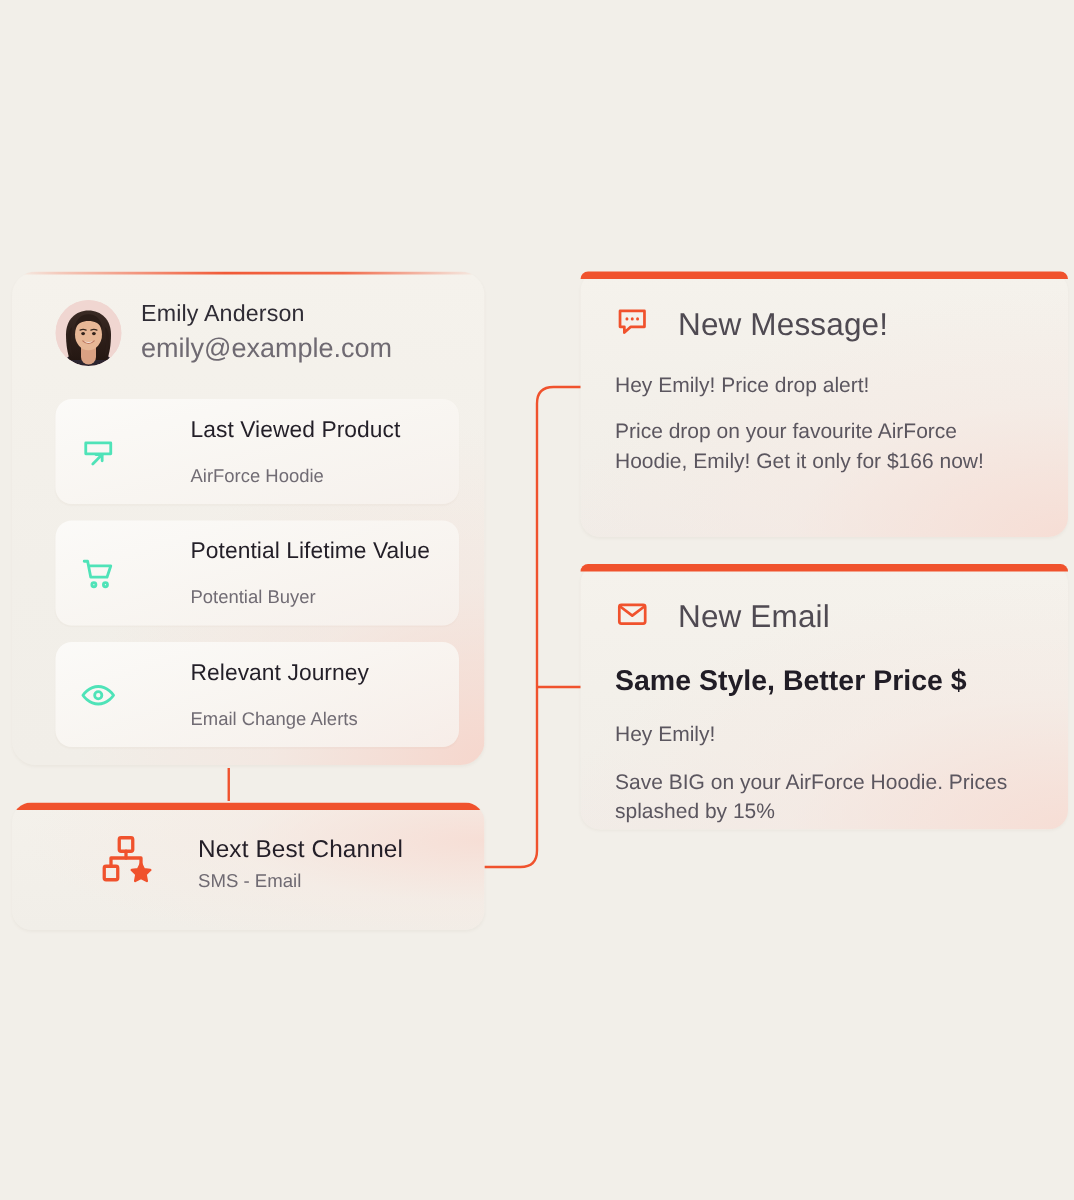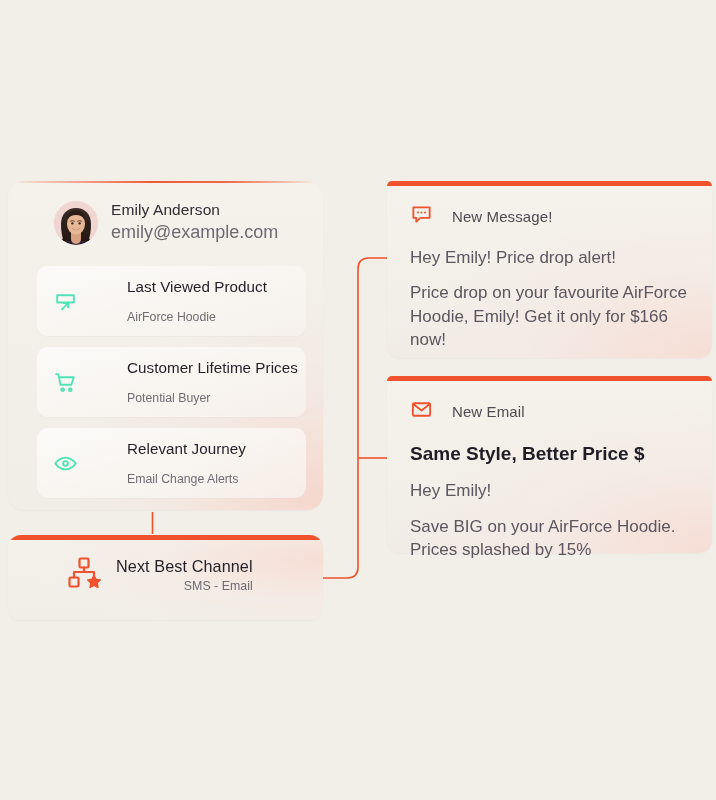--- a/index.html
+++ b/index.html
@@ -57,24 +57,24 @@
         rgba(240,82,45,0) 0%,
         rgba(240,82,45,0.25) 10%,
         rgba(240,82,45,0.95) 45%,
         rgba(240,82,45,0.85) 70%,
         rgba(240,82,45,0.18) 93%,
         rgba(240,82,45,0) 100%);
   }
 
   .profile-head {
     position: absolute;
-    left: 46px;
+    left: 29px;
     top: 19px;
     display: flex;
-    align-items: flex-end;
+    align-items: flex-start;
     gap: 13px;
   }
   .avatar {
     width: 44px; height: 44px;
     border-radius: 50%;
     background: #f0d7d2;
     position: relative;
     overflow: hidden;
     flex: 0 0 auto;
   }
@@ -149,22 +149,21 @@
     width: 100%; height: 5px;
     background: #f0522d;
     border-radius: 13px 13px 0 0;
   }
   .channel-body {
     position: absolute;
     left: 58px;
     top: 20px;
     display: flex;
     align-items: center;
-    gap: 14px;
-    text-align: right;
+    gap: 30px;
   }
   .channel-title {
     font-size: 16.2px;
     color: #241f28;
     letter-spacing: 0.1px;
     line-height: 1.25;
   }
   .channel-sub {
     font-size: 12.4px;
     color: #6f6a72;
@@ -193,27 +192,27 @@
   #msg-card   { top: 181px; height: 177px; }
   #email-card { top: 376px; height: 177px; }
 
   .notif-head {
     display: flex;
     align-items: center;
     gap: 19px;
     padding: 22px 0 0 23px;
   }
   .notif-head .label {
-    font-size: 15px;
+    font-size: 21px;
     color: #4f4a52;
     letter-spacing: 0.1px;
   }
   .notif-body { padding: 16px 22px 0 23px; }
   .notif-line {
-    font-size: 17px;
+    font-size: 14px;
     color: #5b565f;
     line-height: 1.38;
     margin-bottom: 12px;
   }
   .notif-line:last-child { margin-bottom: 0; }
   .notif-line.bold {
     color: #211d26;
     font-weight: bold;
     font-size: 19px;
   }
@@ -298,21 +297,21 @@
 
     <div id="row-clv" class="info-row">
       <div class="info-icon icon-teal">
         <svg width="25" height="25" viewBox="0 0 24 24" fill="none" stroke="currentColor" stroke-width="1.8" stroke-linecap="round" stroke-linejoin="round">
           <path d="M3 4h2.2l2 10.2h10.4L20 7H6.2"></path>
           <circle cx="9.2" cy="19" r="1.3"></circle>
           <circle cx="16.6" cy="19" r="1.3"></circle>
         </svg>
       </div>
       <div class="info-text">
-        <div class="info-title">Customer Lifetime Prices</div>
+        <div class="info-title">Potential Lifetime Value</div>
         <div class="info-sub">Potential Buyer</div>
       </div>
     </div>
 
     <div id="row-journey" class="info-row">
       <div class="info-icon icon-teal">
         <svg width="25" height="25" viewBox="0 0 24 24" fill="none" stroke="currentColor" stroke-width="1.8" stroke-linecap="round" stroke-linejoin="round">
           <path d="M2.2 12s3.6-5.6 9.8-5.6S21.8 12 21.8 12s-3.6 5.6-9.8 5.6S2.2 12 2.2 12z"></path>
           <circle cx="12" cy="12" r="2.3"></circle>
         </svg>

